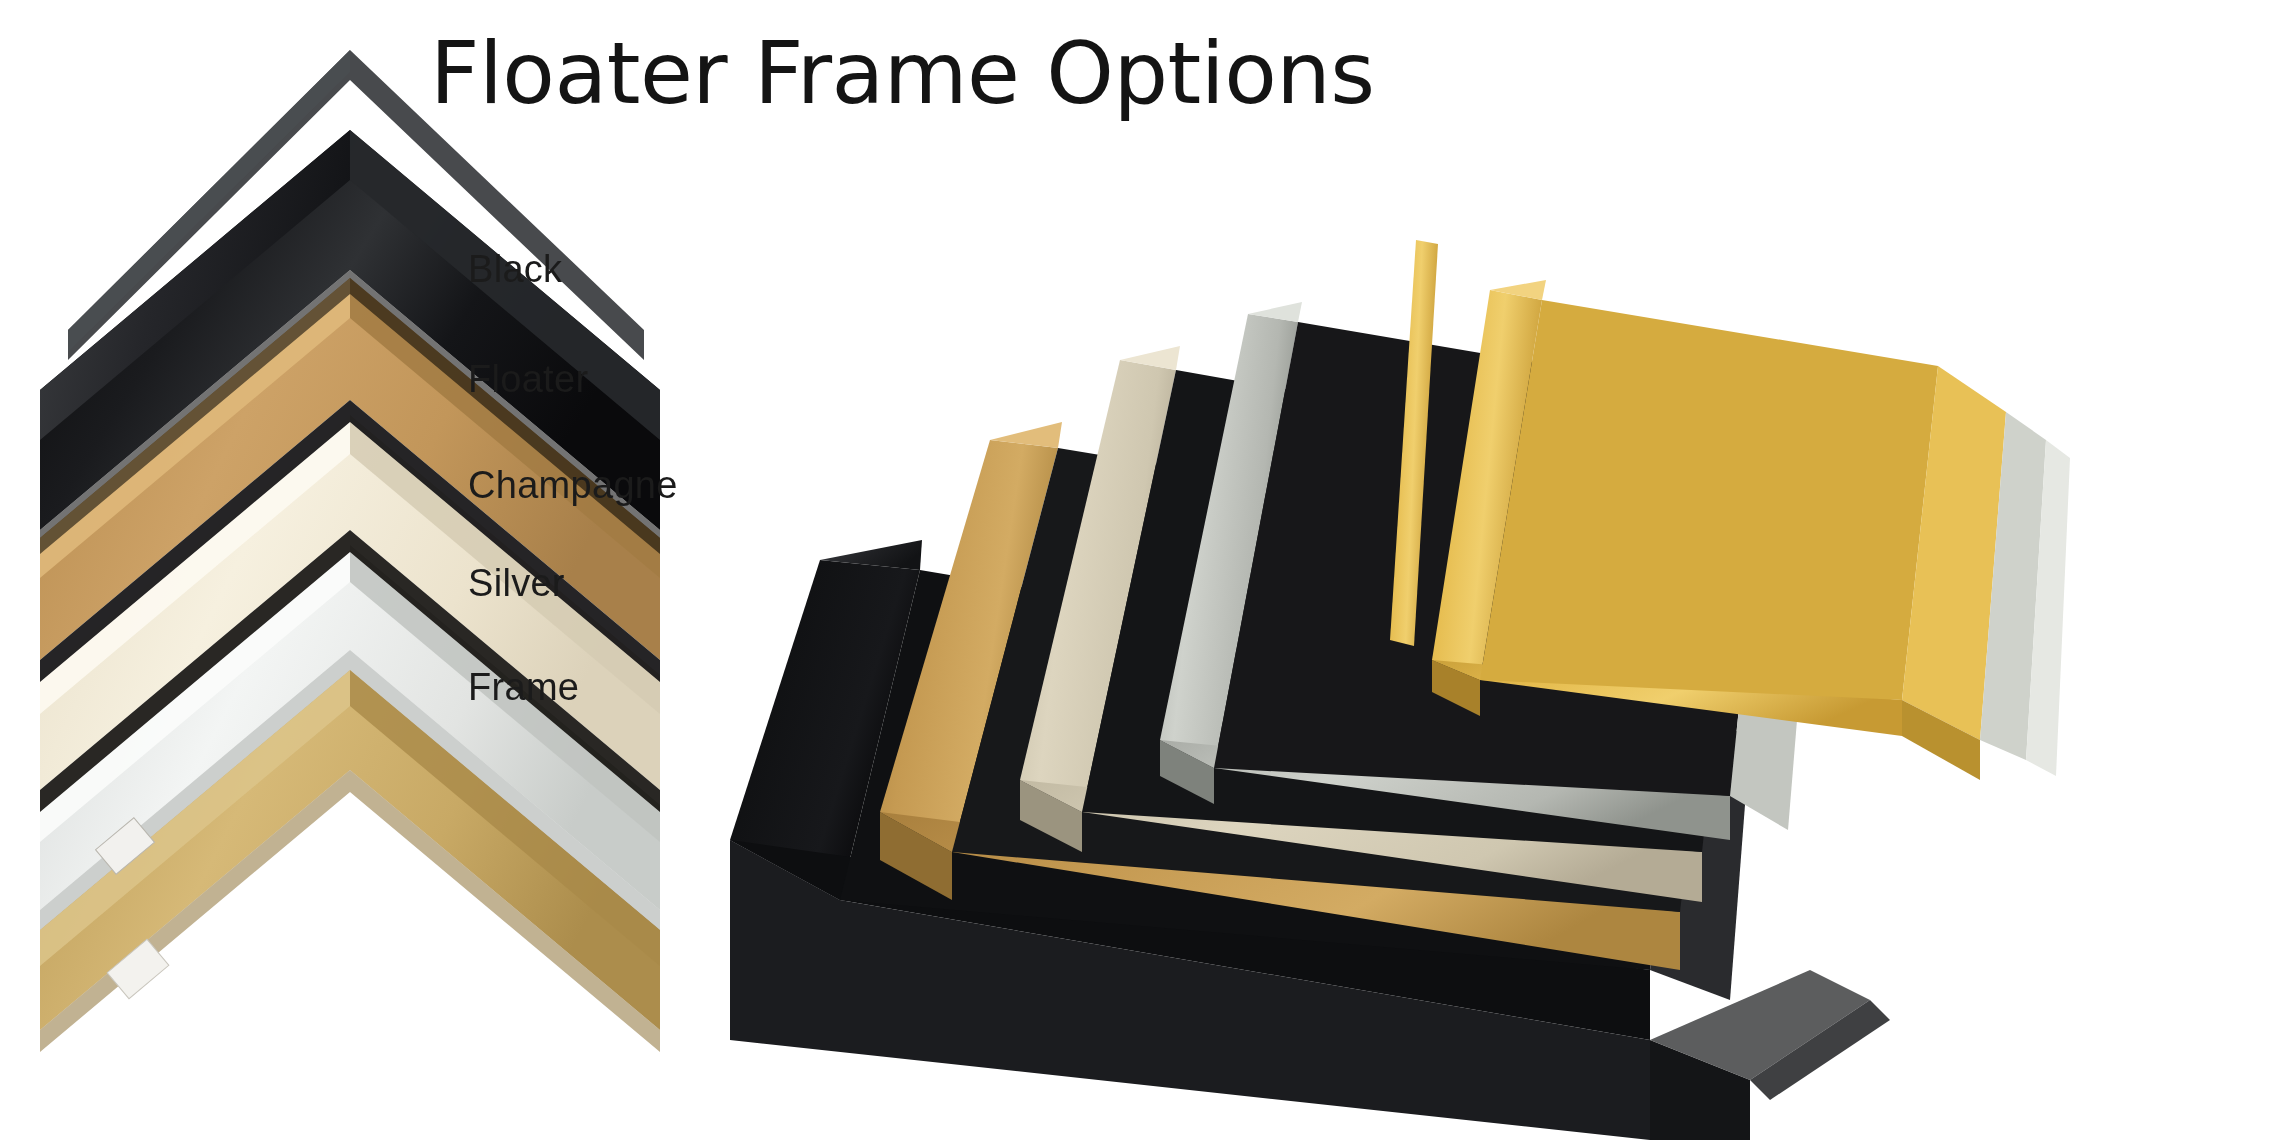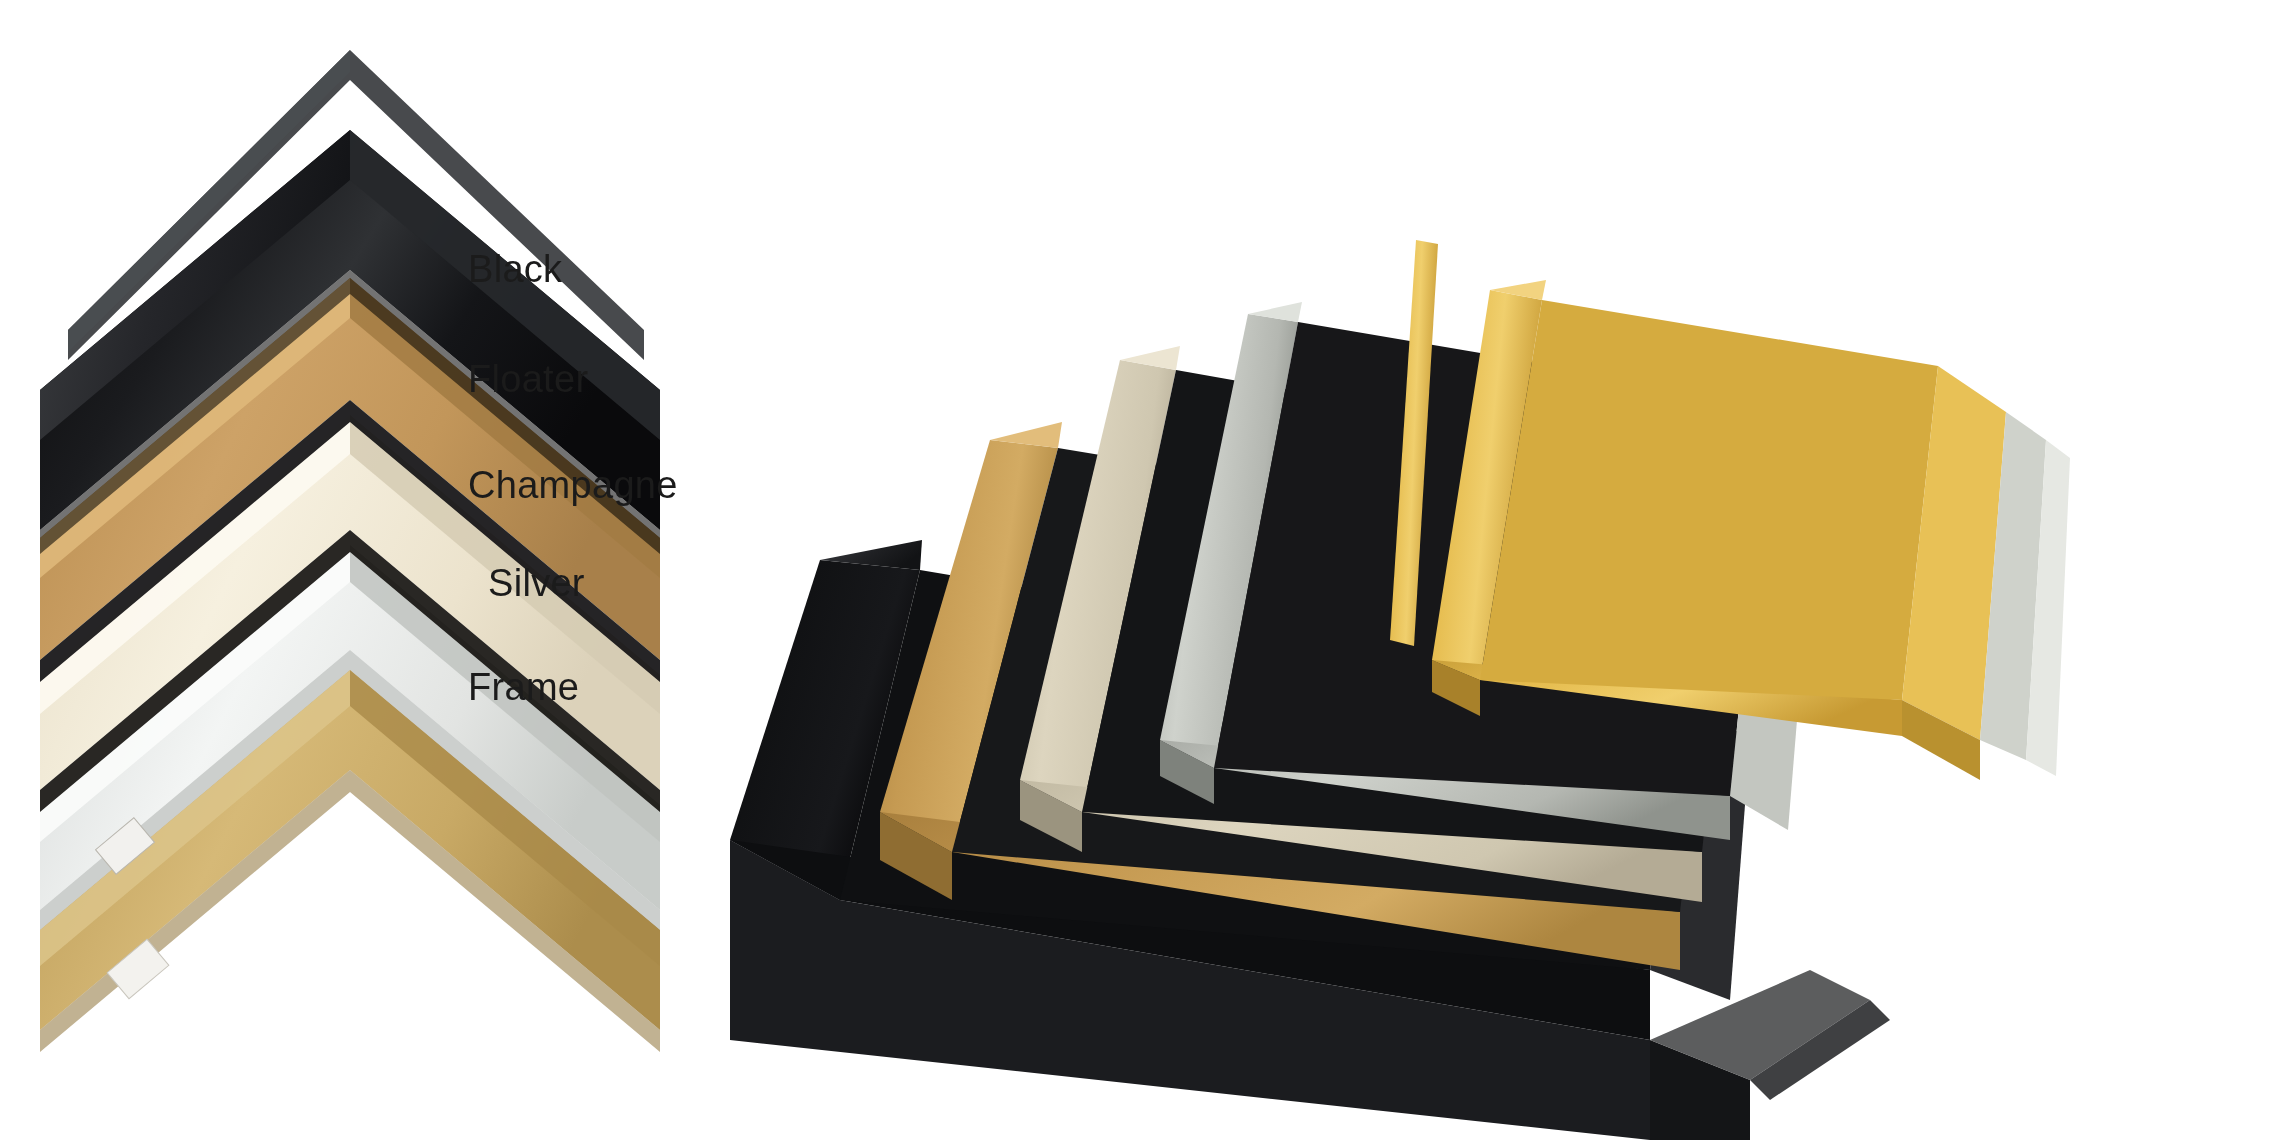--- a/index.html
+++ b/index.html
@@ -48,38 +48,39 @@
     font-family: Liberation Sans, sans-serif;
     font-size: 38px;
     font-weight: 400;
     color: #1b1b1b;
     letter-spacing: 0.3px;
     white-space: nowrap;
   }
   #label-black      { left: 468px; top: 248px; }
   #label-bronze     { left: 468px; top: 358px; }
   #label-champagne  { left: 468px; top: 464px; }
-  #label-silver     { left: 488px; top: 562px; }
+  #label-silver     { left: 468px; top: 562px; }
   #label-gold       { left: 468px; top: 666px; }
 
   
   #right-photo {
     position: absolute;
     left: 690px;
     top: 140px;
     width: 1580px;
     height: 1000px;
   }
   #right-photo svg { display:block; width:100%; height:100%; }
 </style>
 </head>
 <body>
 
 <div id="stage">
 
+  <div id="page-title">Floater Frame Options</div>
 
   <div id="left-photo">
     <svg viewBox="0 0 640 1110" xmlns="http://www.w3.org/2000/svg">
       <defs>
         <linearGradient id="lg-black-face" x1="0" y1="0" x2="1" y2="0.4">
           <stop offset="0%" stop-color="#060607"></stop>
           <stop offset="35%" stop-color="#1a1b1e"></stop>
           <stop offset="55%" stop-color="#2f3134"></stop>
           <stop offset="75%" stop-color="#141518"></stop>
           <stop offset="100%" stop-color="#0a0a0c"></stop>

